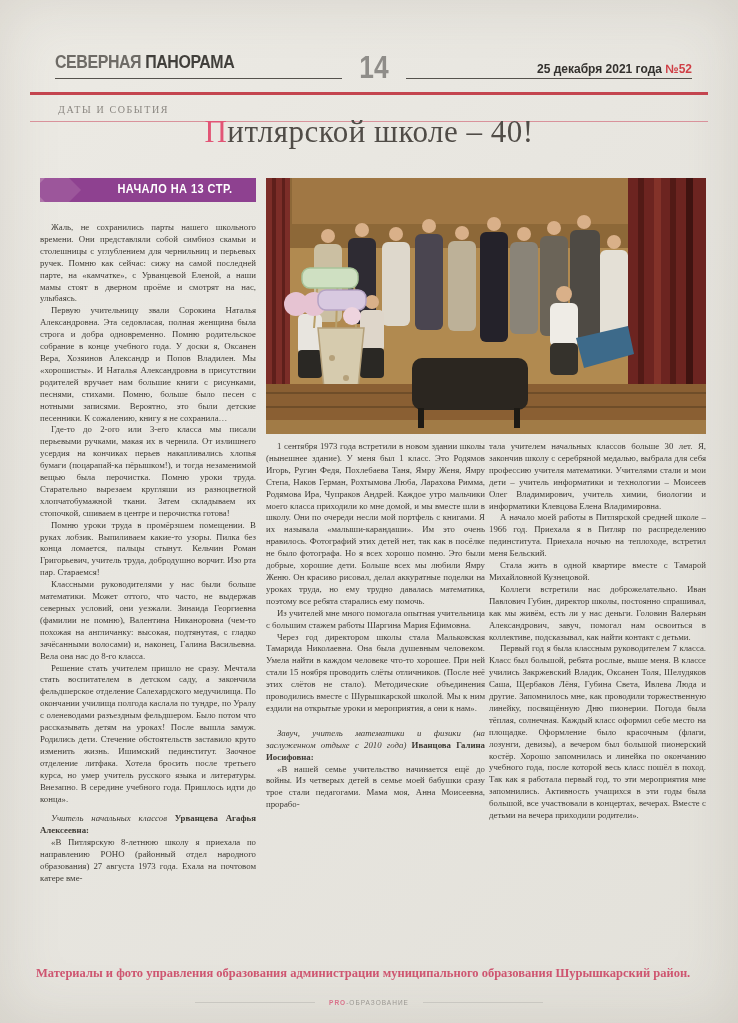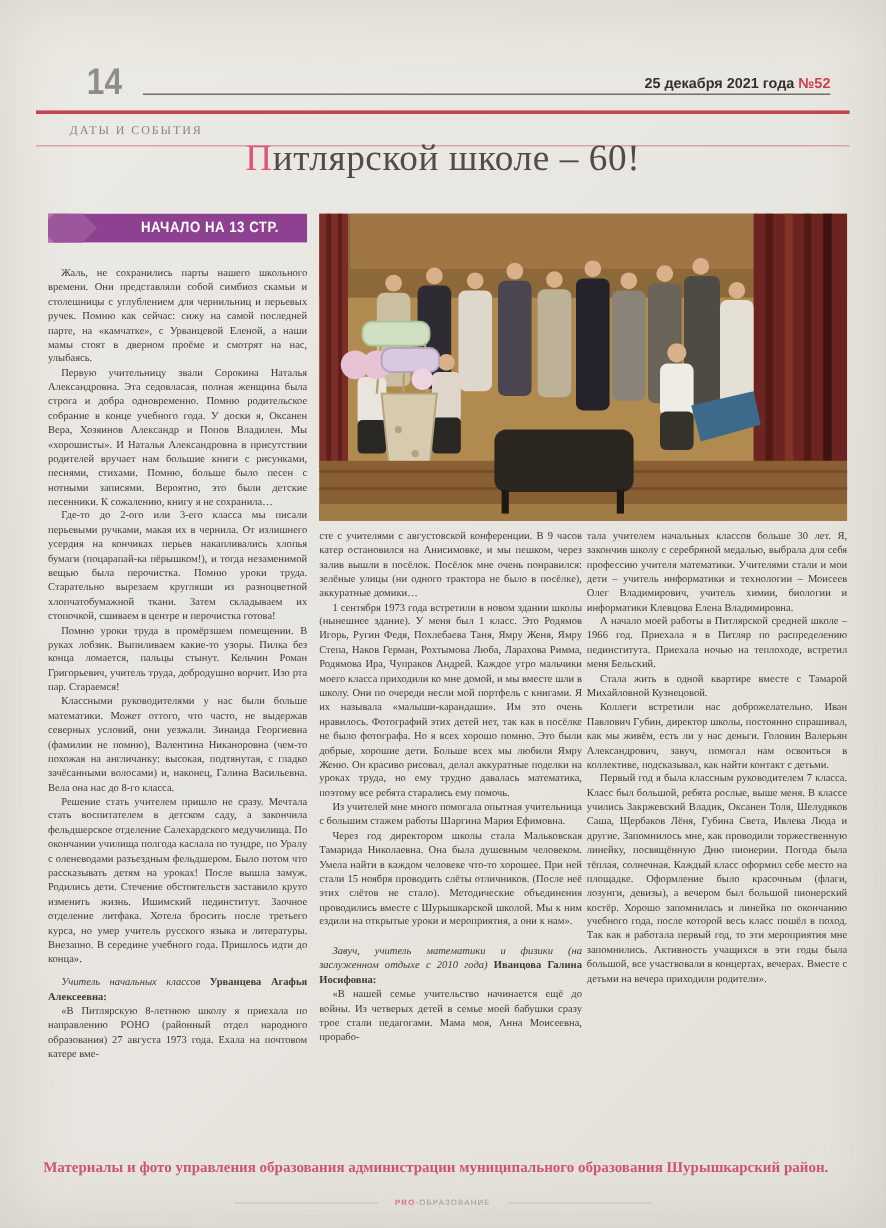--- a/index.html
+++ b/index.html
@@ -60,34 +60,40 @@
   .pub-line .hairline{width:120px;height:1px;background:#c9c7c1;}
   .pub-brand{font-family:"Liberation Sans",sans-serif;font-size:6.5px;letter-spacing:1px;color:#9a9792;white-space:nowrap;}
   .pub-brand .accent{color:#d9728a;font-weight:700;}
 </style>
 </head>
 <body>
 
 <div class="page">
 
   <div class="masthead">
+    <div class="mast-left">
+      <span class="brand">
+        <span class="brand-first">СЕВЕРНАЯ</span>
+        <span class="brand-second">ПАНОРАМА</span>
+      </span>
+    </div>
     <div class="mast-num">14</div>
     <div class="mast-right">
       <span>25 декабря 2021 года</span>
       <span class="issue-num">№52</span>
     </div>
   </div>
 
   <div class="red-rule"></div>
   <div class="section-bar">
     <span class="section-label">ДАТЫ И СОБЫТИЯ</span>
   </div>
 
   <div class="headline">
-    <span class="init">П</span><span>итлярской школе – 60!</span>
+    <span class="init">П</span><span>итлярской школе – 40!</span>
   </div>
 
   <div class="photo">
     <svg width="440" height="256" viewBox="0 0 440 256">
       <rect x="0" y="0" width="440" height="256" fill="#b18a50"></rect>
       <rect x="0" y="0" width="440" height="70" fill="#8d6838"></rect>
       <rect x="26" y="0" width="340" height="46" fill="#a07744"></rect>
 
       <g>
         <rect x="0" y="0" width="24" height="212" fill="#7c2d28"></rect>
@@ -208,21 +214,20 @@
     <p>Помню уроки труда в промёрзшем помещении. В руках лобзик. Выпиливаем какие-то узоры. Пилка без конца ломается, пальцы стынут. Кельчин Роман Григорьевич, учитель труда, добродушно ворчит. Изо рта пар. Стараемся!</p>
     <p>Классными руководителями у нас были больше математики. Может оттого, что часто, не выдержав северных условий, они уезжали. Зинаида Георгиевна (фамилии не помню), Валентина Никаноровна (чем-то похожая на англичанку: высокая, подтянутая, с гладко зачёсанными волосами) и, наконец, Галина Васильевна. Вела она нас до 8-го класса.</p>
     <p>Решение стать учителем пришло не сразу. Мечтала стать воспитателем в детском саду, а закончила фельдшерское отделение Салехардского медучилища. По окончании училища полгода каслала по тундре, по Уралу с оленеводами разъездным фельдшером. Было потом что рассказывать детям на уроках! После вышла замуж. Родились дети. Стечение обстоятельств заставило круто изменить жизнь. Ишимский пединститут. Заочное отделение литфака. Хотела бросить после третьего курса, но умер учитель русского языка и литературы. Внезапно. В середине учебного года. Пришлось идти до конца».</p>
     <p class="byline">
       <span class="role">Учитель начальных классов </span><span class="name">Урванцева Агафья Алексеевна:</span>
     </p>
     <p>«В Питлярскую 8-летнюю школу я приехала по направлению РОНО (районный отдел народного образования) 27 августа 1973 года. Ехала на почтовом катере вме-</p>
   </div>
 
   <div class="col col2">
-    <p class="no-indent">сте с учителями с августовской конференции. В 9 часов катер остановился на Анисимовке, и мы пешком, через залив вышли в посёлок. Посёлок мне очень понравился: зелёные улицы (ни одного трактора не было в посёлке), аккуратные домики…</p>
     <p>1 сентября 1973 года встретили в новом здании школы (нынешнее здание). У меня был 1 класс. Это Родямов Игорь, Ругин Федя, Похлебаева Таня, Ямру Женя, Ямру Степа, Наков Герман, Рохтымова Люба, Ларахова Римма, Родямова Ира, Чупраков Андрей. Каждое утро мальчики моего класса приходили ко мне домой, и мы вместе шли в школу. Они по очереди несли мой портфель с книгами. Я их называла «малыши-карандаши». Им это очень нравилось. Фотографий этих детей нет, так как в посёлке не было фотографа. Но я всех хорошо помню. Это были добрые, хорошие дети. Больше всех мы любили Ямру Женю. Он красиво рисовал, делал аккуратные поделки на уроках труда, но ему трудно давалась математика, поэтому все ребята старались ему помочь.</p>
     <p>Из учителей мне много помогала опытная учительница с большим стажем работы Шаргина Мария Ефимовна.</p>
     <p>Через год директором школы стала Мальковская Тамарида Николаевна. Она была душевным человеком. Умела найти в каждом человеке что-то хорошее. При ней стали 15 ноября проводить слёты отличников. (После неё этих слётов не стало). Методические объединения проводились вместе с Шурышкарской школой. Мы к ним ездили на открытые уроки и мероприятия, а они к нам».</p>
     <p class="byline byline2">
       <span class="role">Завуч, учитель математики и физики (на заслуженном отдыхе с 2010 года) </span><span class="name">Иванцова Галина Иосифовна:</span>
     </p>
     <p>«В нашей семье учительство начинается ещё до войны. Из четверых детей в семье моей бабушки сразу трое стали педагогами. Мама моя, Анна Моисеевна, прорабо-</p>
   </div>
 
   <div class="col col3">

